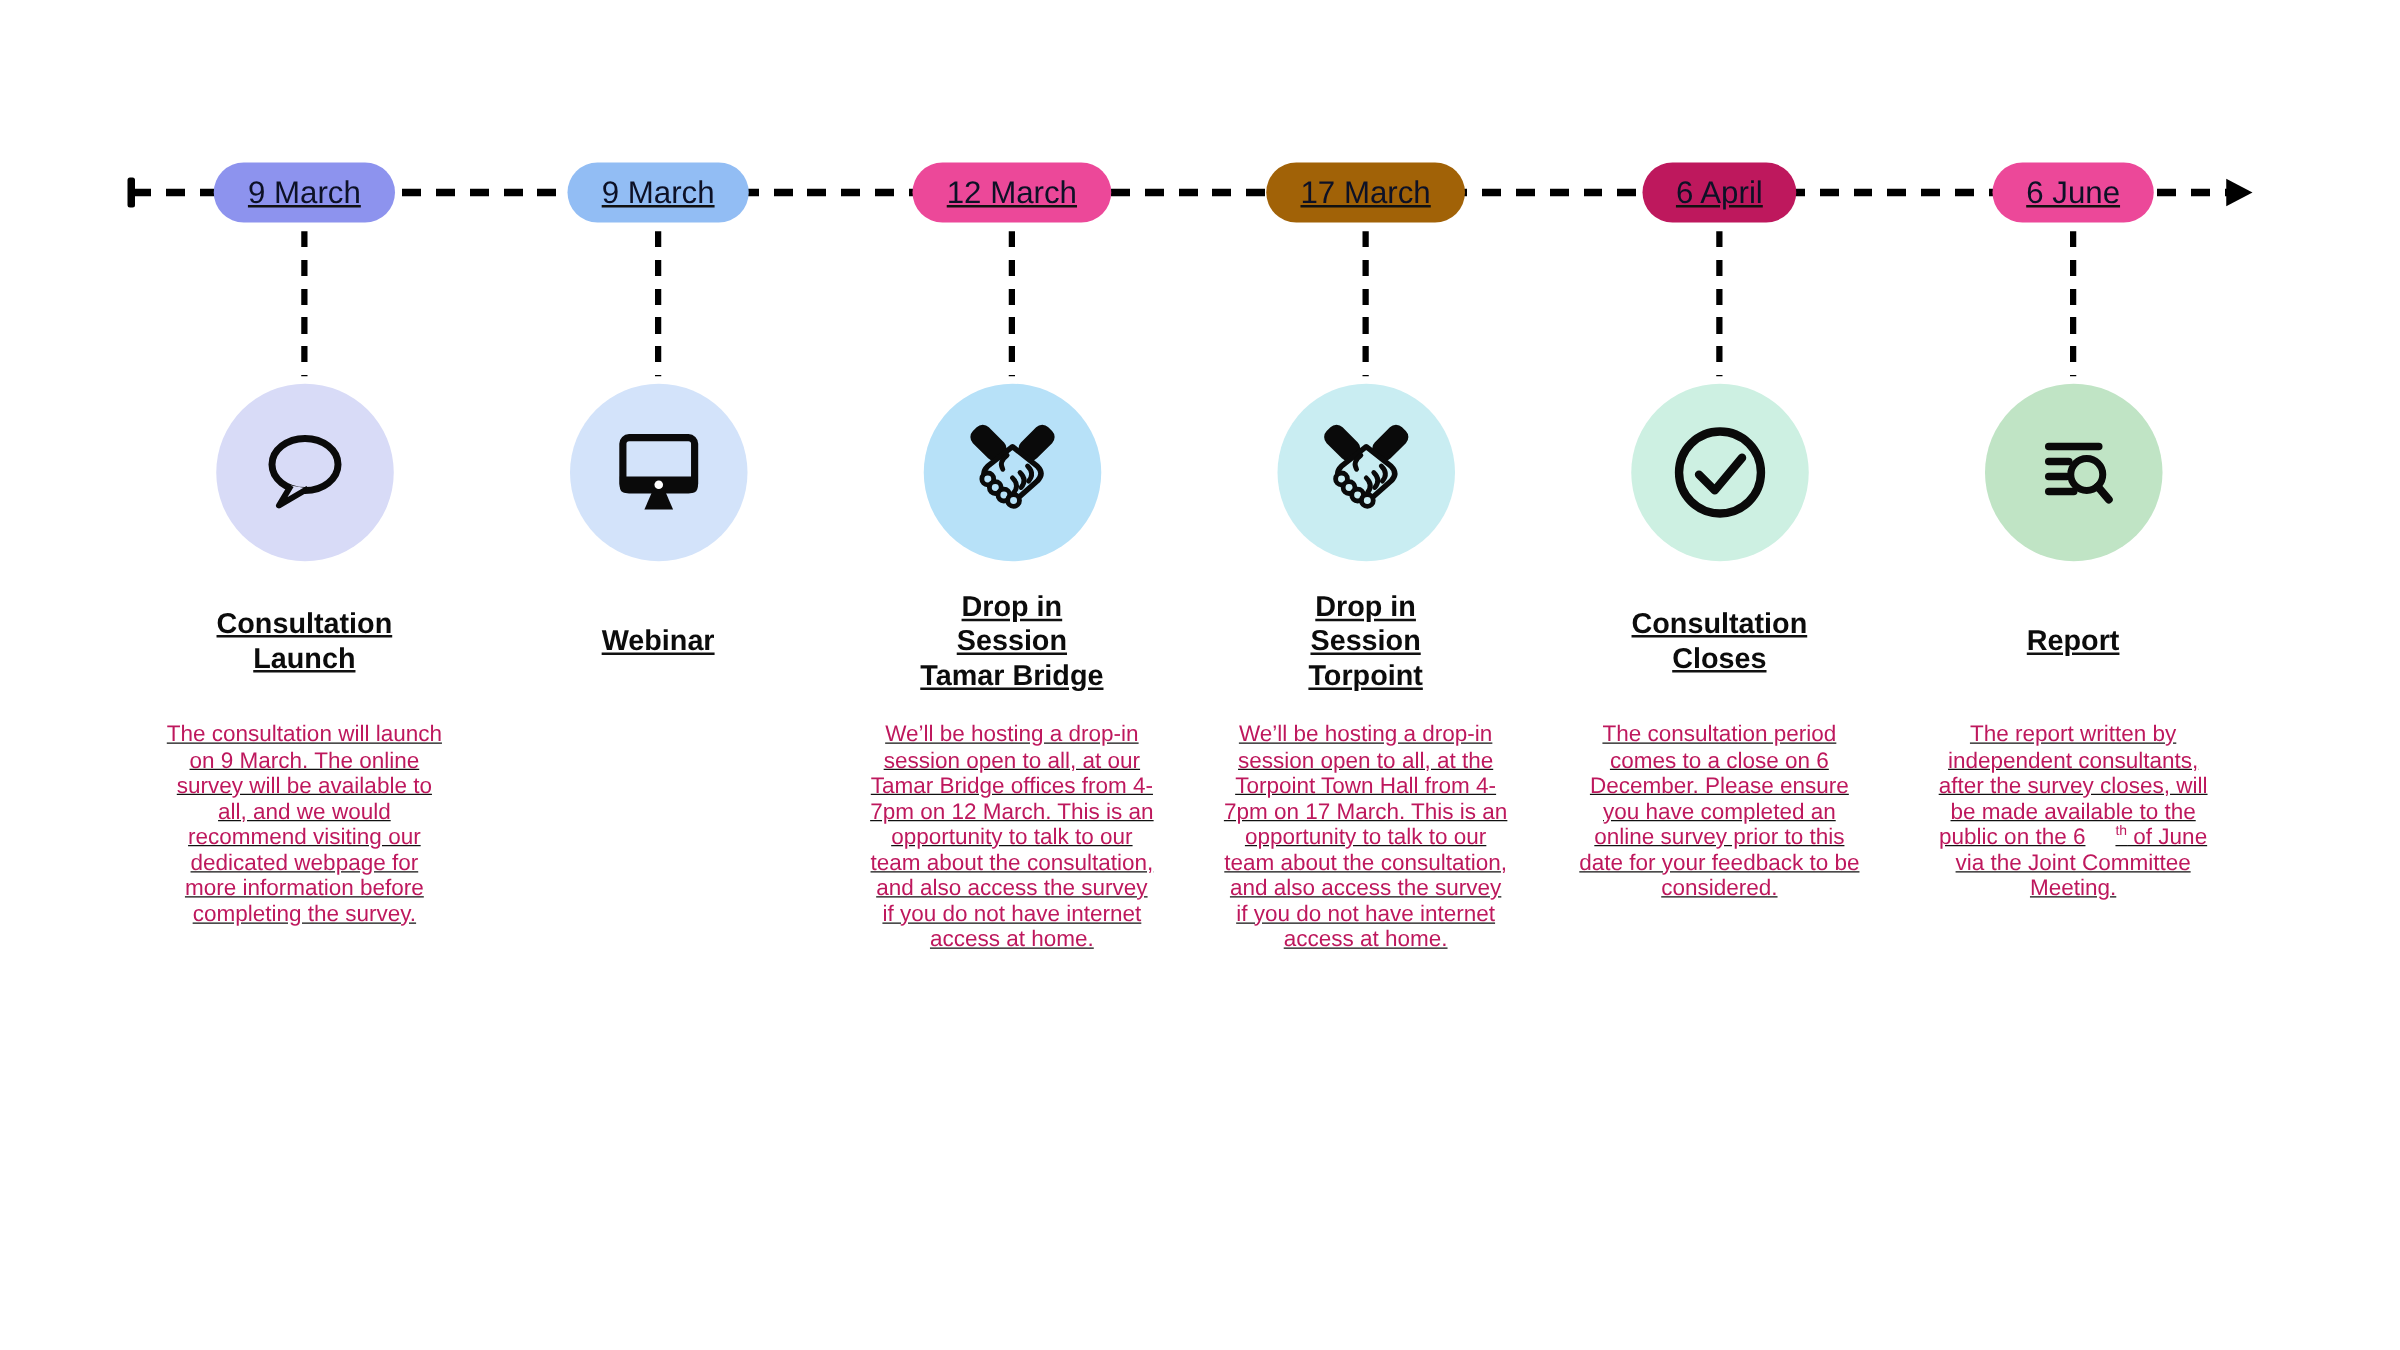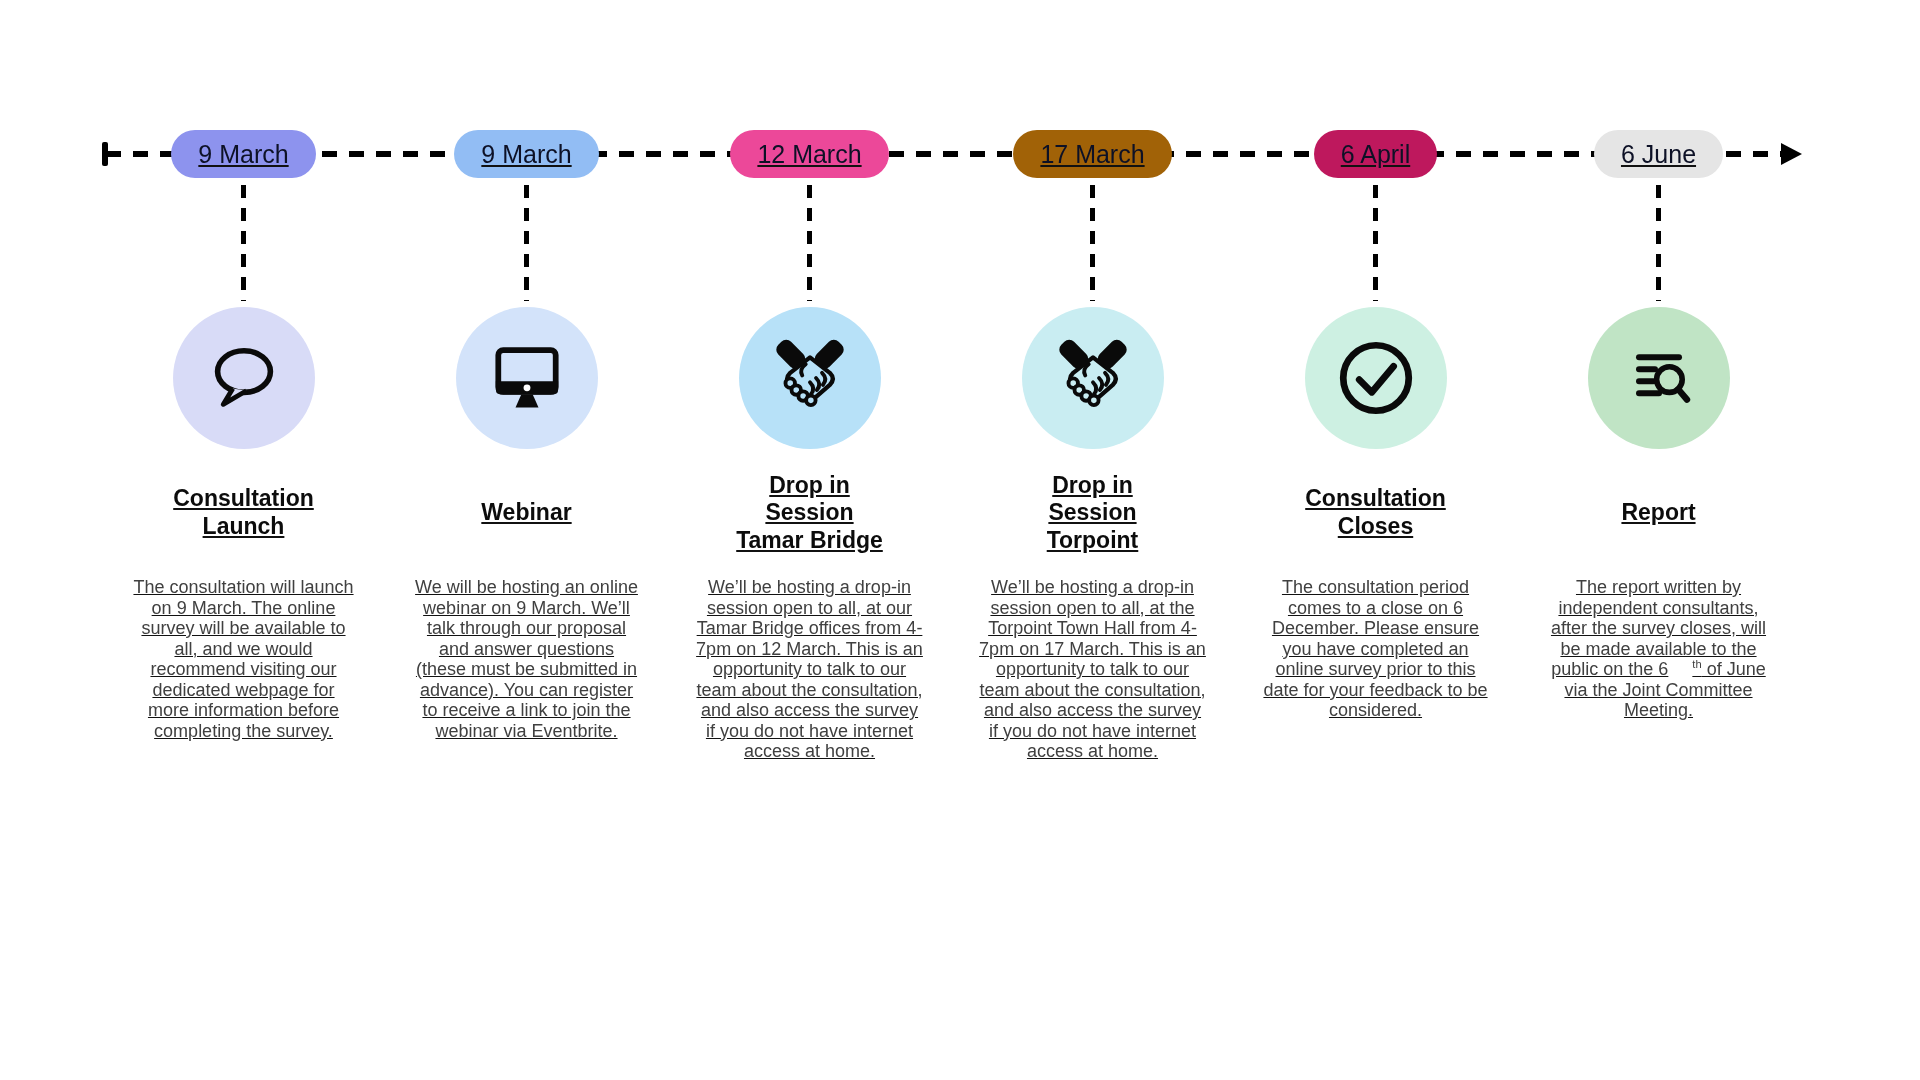--- a/index.html
+++ b/index.html
@@ -50,21 +50,21 @@
     display:flex; align-items:center; justify-content:center;
     background:var(--c,#ddd);
   }
   .heading {
     height:128px; display:flex; align-items:center; justify-content:center;
     text-align:center; font-weight:bold; font-size:23px; line-height:1.2;
     white-space:pre-line; color:#0c0c0c;
   }
   .body {
     font-size:18px; line-height:1.14; text-align:center;
-    max-width:228px; color:#404040;
+    max-width:228px; color:#be185d;
   }
   .body sup { font-size:0.62em; vertical-align:super; line-height:0;margin-left:24px; }
   svg { display:block; }
 </style>
 </head>
 <body>
 
 <div class="stage">
 
 
@@ -99,21 +99,20 @@
         <span>
           <svg width="82" height="82" viewBox="0 0 100 100">
             <rect x="15" y="16" width="70" height="51" rx="6" fill="none" stroke="#0a0a0a" stroke-width="7"></rect>
             <path d="M12 54 H88 V64 Q88 70 82 70 H18 Q12 70 12 64 Z" fill="#0a0a0a"></path>
             <circle cx="50" cy="62" r="4.2" fill="#ffffff"></circle>
             <path d="M43 70 H57 L64 86 H36 Z" fill="#0a0a0a"></path>
           </svg>
         </span>
       </div>
       <div class="heading">Webinar</div>
-      <div class="body">We will be hosting an online webinar on 9 March. We’ll talk through our proposal and answer questions (these must be submitted in advance). You can register to receive a link to join the webinar via Eventbrite.</div>
     </div>
 
     <div class="col">
       <div class="pill" style="background-color: #ec4899;">12 March</div>
       <div class="connector"></div>
       <div class="circle" style="--c: #b7e1f8;">
         <span>
           <svg width="86" height="86" viewBox="0 0 100 100">
             <rect x="10" y="12" width="36" height="21" rx="8" transform="rotate(45 28 22)" fill="#0a0a0a"></rect>
             <rect x="54" y="12" width="36" height="21" rx="8" transform="rotate(-45 72 22)" fill="#0a0a0a"></rect>
@@ -179,21 +178,21 @@
             <path d="M30 52 L45 67 L71 36" fill="none" stroke="#0a0a0a" stroke-width="8" stroke-linecap="round" stroke-linejoin="round"></path>
           </svg>
         </span>
       </div>
       <div class="heading">Consultation
 Closes</div>
       <div class="body">The consultation period comes to a close on 6 December. Please ensure you have completed an online survey prior to this date for your feedback to be considered.</div>
     </div>
 
     <div class="col">
-      <div class="pill" style="background-color: #e5e5e5;">6 June</div>
+      <div class="pill" style="background-color: #ec4899;">6 June</div>
       <div class="connector"></div>
       <div class="circle" style="--c: #c0e4c5;">
         <span>
           <svg width="80" height="80" viewBox="0 0 100 100">
             <g stroke="#0a0a0a" stroke-width="7.5" stroke-linecap="round">
               <line x1="25" y1="24" x2="75" y2="24"></line>
               <line x1="25" y1="39" x2="45" y2="39"></line>
               <line x1="25" y1="54" x2="43" y2="54"></line>
               <line x1="25" y1="69" x2="50" y2="69"></line>
             </g>

